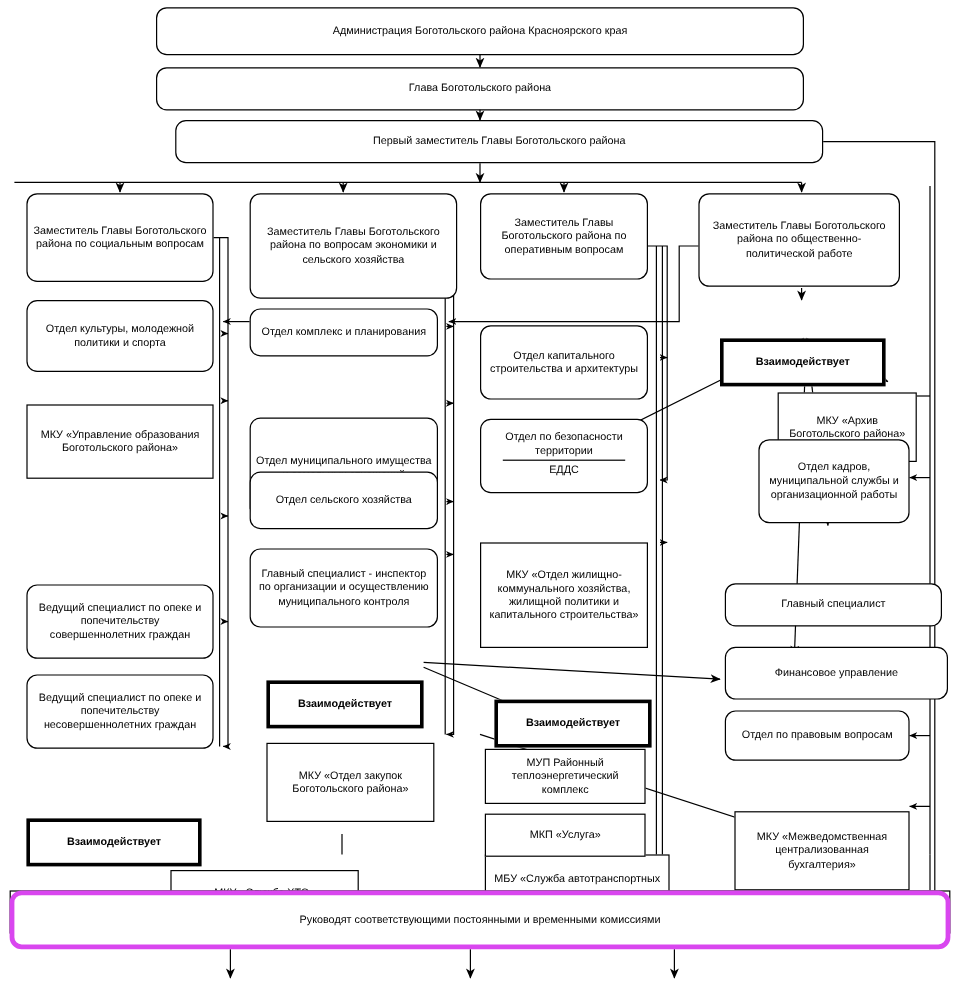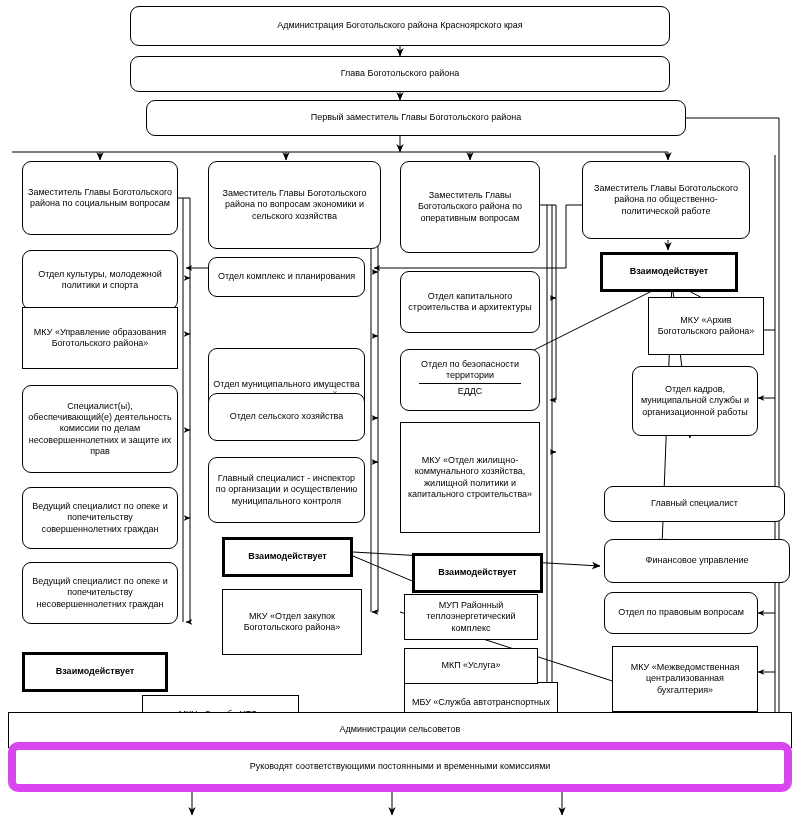--- a/index.html
+++ b/index.html
@@ -14,23 +14,23 @@
     text-align:center;
     background:#ffffff;
     color:#000000;
     font-size:9px;
     line-height:11.2px;
     padding:17px 4px;
     border:1px solid #000000;
     z-index:2;
   }
   .rounded{border-radius:9px;}
-  .sharp{border-radius:0;}
+  .sharp{border-radius:0;margin-top:30px;}
   .bold-box{border:3px solid #000000;font-weight:bold;}
-  .bar-bold{border:8px solid #d946ef;border-radius:10px;background:#ffffff;}
+  .bar-bold{border:4px solid #d946ef;border-radius:10px;background:#ffffff;}
   .eddc{display:block;}
   .eddc .div-line{display:block;border-top:1px solid #000;margin:2px 14px 2px 14px;}
   .nwrap{display:block;width:100%;}
 </style>
 </head>
 <body>
 
 <div id="chart">
 
   <svg id="wires" viewBox="0 0 800 819">
@@ -130,36 +130,33 @@
   </div>
 
   <div class="node rounded" style="left:22px;top:161px;width:156px;height:74px;">
     <span class="nwrap">Заместитель Главы Боготольского района по социальным вопросам</span>
   </div>
 
   <div class="node rounded" style="left:208px;top:161px;width:173px;height:88px;">
     <span class="nwrap">Заместитель Главы Боготольского района по вопросам экономики и сельского хозяйства</span>
   </div>
 
-  <div class="node rounded" style="left:400px;top:161px;width:140px;height:92px;">
+  <div class="node rounded" style="left:400px;top:161px;width:140px;height:72px;">
     <span class="nwrap">Заместитель Главы Боготольского района по оперативным вопросам</span>
   </div>
 
   <div class="node rounded" style="left:582px;top:161px;width:168px;height:78px;">
     <span class="nwrap">Заместитель Главы Боготольского района по общественно-политической работе</span>
   </div>
 
   <div class="node rounded" style="left:22px;top:250px;width:156px;height:60px;">
     <span class="nwrap">Отдел культуры, молодежной политики и спорта</span>
   </div>
   <div class="node sharp" style="left:22px;top:307px;width:156px;height:62px;">
     <span class="nwrap">МКУ «Управление образования Боготольского района»</span>
-  </div>
-  <div class="node rounded" style="left:22px;top:385px;width:156px;height:88px;">
-    <span class="nwrap">Специалист(ы), обеспечивающий(е) деятельность комиссии по делам несовершеннолетних и защите их прав</span>
   </div>
   <div class="node rounded" style="left:22px;top:487px;width:156px;height:62px;">
     <span class="nwrap">Ведущий специалист по опеке и попечительству совершеннолетних граждан</span>
   </div>
   <div class="node rounded" style="left:22px;top:562px;width:156px;height:62px;">
     <span class="nwrap">Ведущий специалист по опеке и попечительству несовершеннолетних граждан</span>
   </div>
   <div class="node sharp bold-box" style="left:22px;top:652px;width:146px;height:30px;">
     <span class="nwrap">Взаимодействует</span>
   </div>
@@ -187,21 +184,21 @@
   </div>
 
   <div class="node rounded" style="left:400px;top:271px;width:140px;height:62px;">
     <span class="nwrap">Отдел капитального строительства и архитектуры</span>
   </div>
   <div class="node rounded eddc" style="left:400px;top:349px;width:140px;height:62px;padding-top:9px;">
     <span class="nwrap">Отдел по безопасности территории</span>
     <span class="div-line"></span>
     <span class="nwrap">ЕДДС</span>
   </div>
-  <div class="node sharp" style="left:400px;top:422px;width:140px;height:111px;">
+  <div class="node sharp" style="left:400px;top:422px;width:140px;height:88px;">
     <span class="nwrap">МКУ «Отдел жилищно-коммунального хозяйства, жилищной политики и капитального строительства»</span>
   </div>
   <div class="node sharp bold-box" style="left:412px;top:553px;width:131px;height:30px;">
     <span class="nwrap">Взаимодействует</span>
   </div>
   <div class="node sharp" style="left:404px;top:594px;width:134px;height:46px;">
     <span class="nwrap">МУП Районный теплоэнергетический комплекс</span>
   </div>
   <div class="node sharp" style="left:404px;top:648px;width:134px;height:26px;">
     <span class="nwrap">МКП «Услуга»</span>

